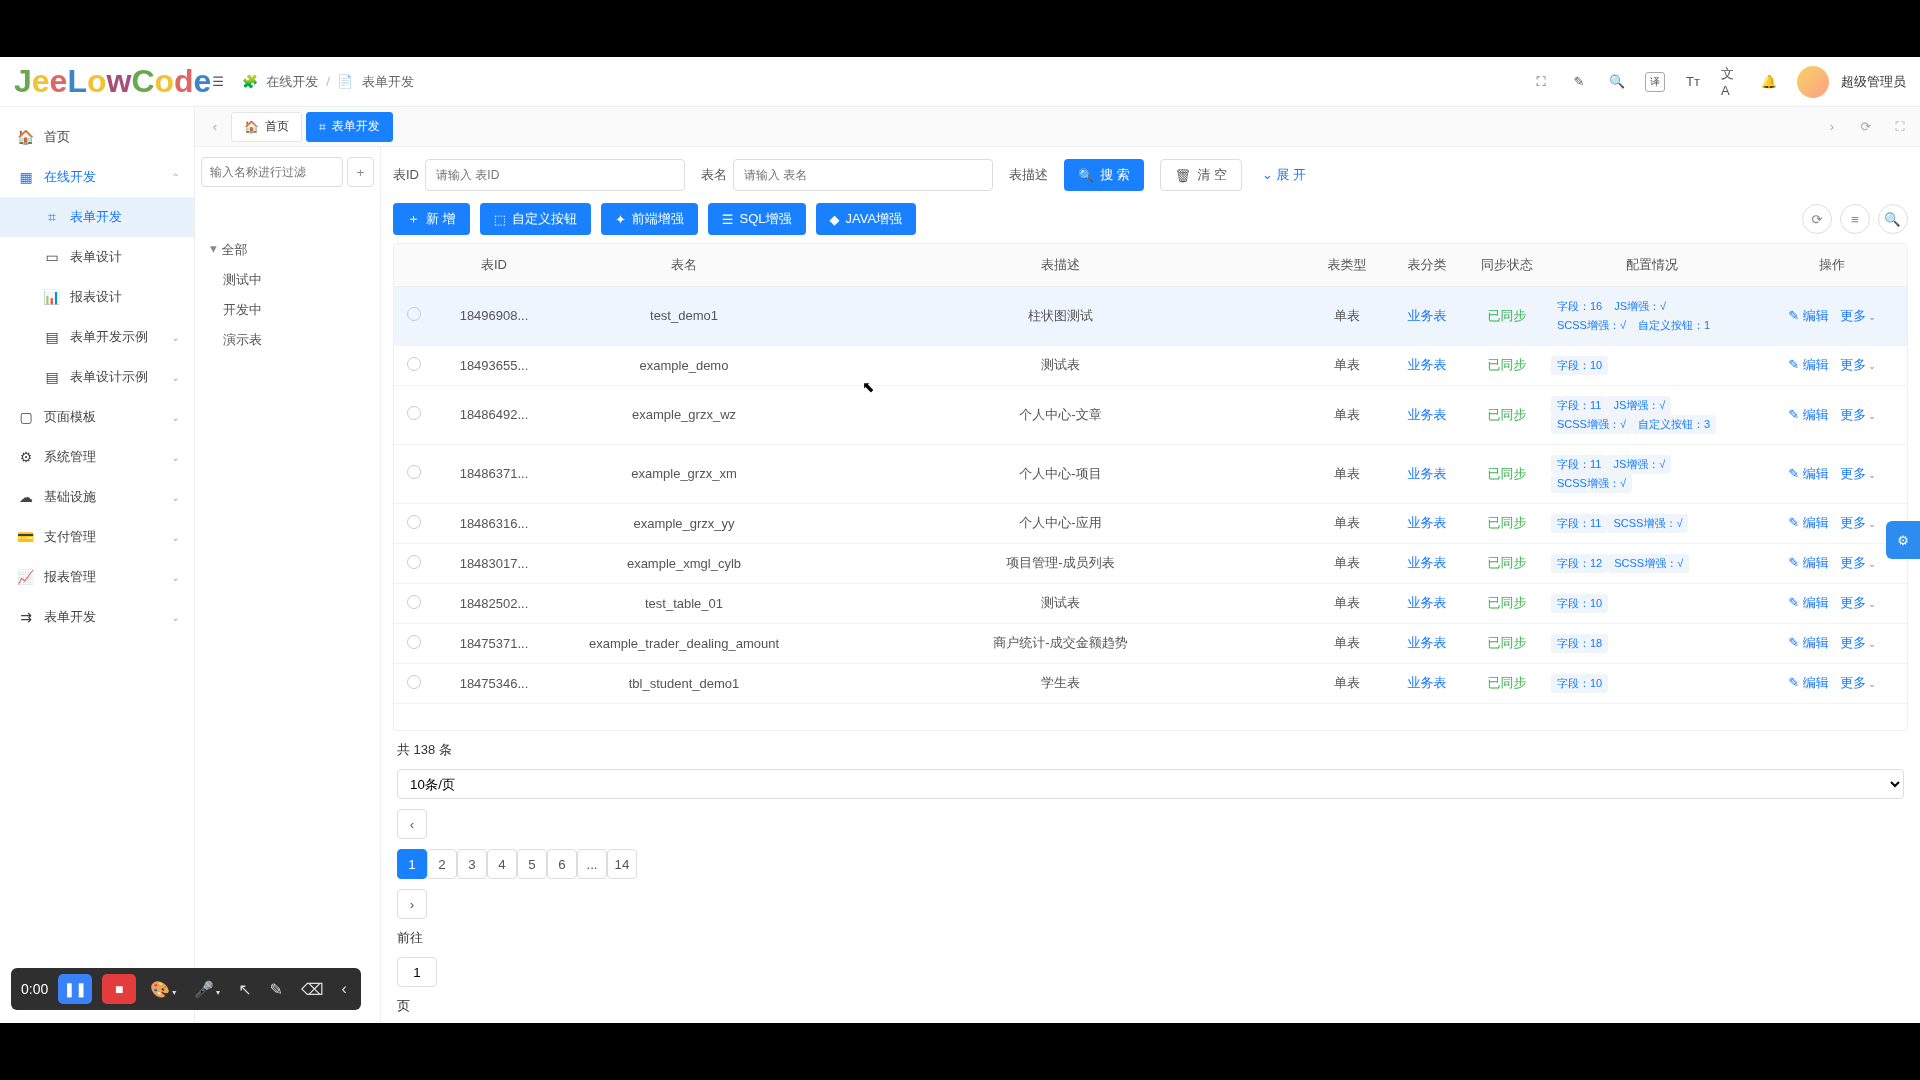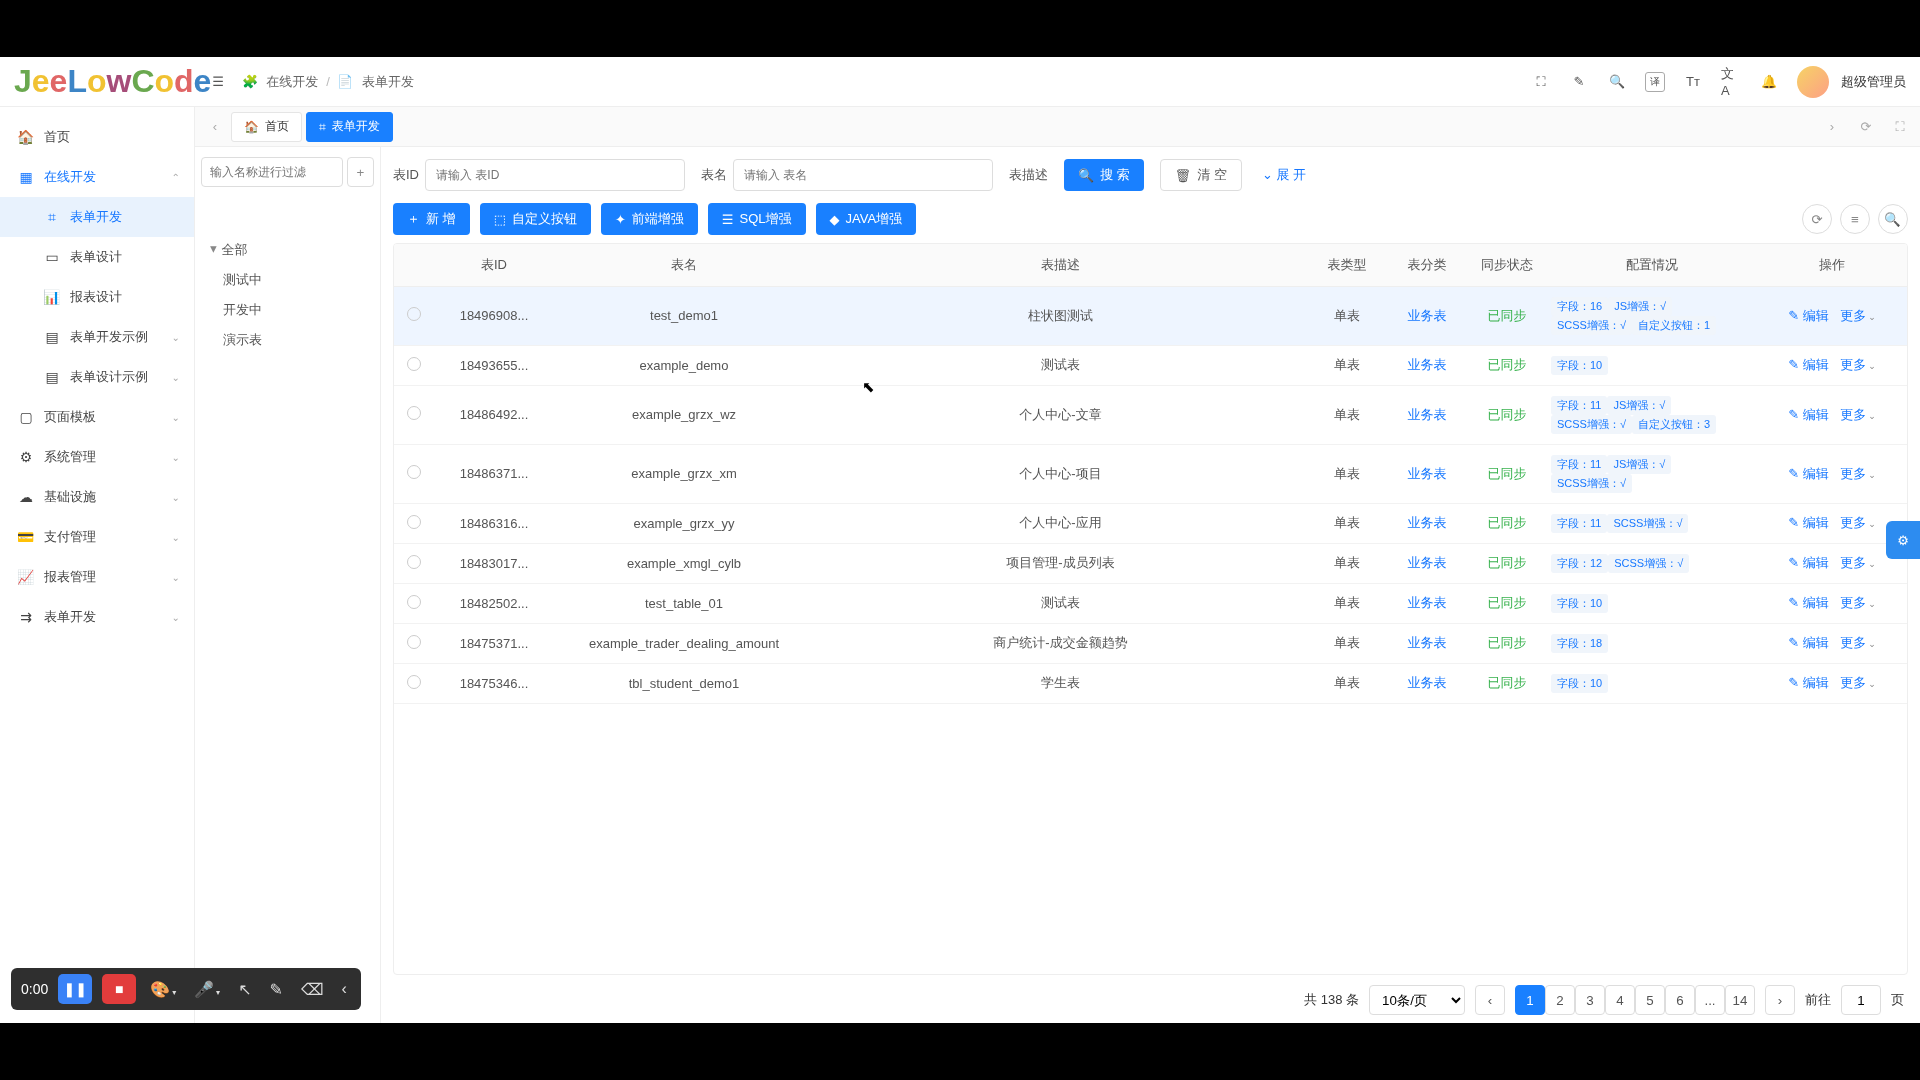--- a/index.html
+++ b/index.html
@@ -58,21 +58,21 @@
 tbody tr.hovered { background: #eef5ff; }
 .checkbox-cell { width: 40px; }
 .radio-circle { width: 14px; height: 14px; border: 1px solid #ccc; border-radius: 50%; display: inline-block; }
 .link-blue { color: #1677ff; cursor: pointer; }
 .status-green { color: #37b24d; }
 .tag { display: inline-block; background: #f0f5fb; color: #1677ff; border-radius: 3px; padding: 2px 6px; font-size: 11px; margin: 0; }
 .cfg-cell { text-align: left; padding-left: 4px; }
 .op-cell { white-space: nowrap; }
 .op-link { color: #1677ff; cursor: pointer; margin: 0 4px; }
 .op-link .cd { font-size: 9px; color: #888; margin-left: 2px; }
-.pagination { display: flex; align-items: center; justify-content: flex-end; gap: 10px; padding: 10px 4px 0; font-size: 13px; }
+.pagination { display: flex; justify-content: flex-end; gap: 10px; padding: 10px 4px 0; font-size: 13px; flex-direction: column; }
 .page-btn { width: 30px; height: 30px; border: 1px solid #ddd; border-radius: 4px; background: #fff; cursor: pointer; color: #555; }
 .page-btn.active { background: #1980ff; color: #fff; border-color: #1980ff; }
 .page-select { height: 30px; border: 1px solid #ddd; border-radius: 4px; padding: 0 20px 0 8px; background: #fff; }
 .page-input { width: 40px; height: 30px; border: 1px solid #ddd; border-radius: 4px; text-align: center; }
 .float-settings { position: absolute; right: 0; top: 50%; transform: translateY(-50%); background: #2d8cf0; color: #fff; width: 34px; height: 38px; border-radius: 6px 0 0 6px; display: flex; align-items: center; justify-content: center; cursor: pointer; }
 .recorder { position: absolute; left: 11px; bottom: 70px; height: 42px; background: #2f2f2f; border-radius: 6px; display: flex; align-items: center; gap: 10px; padding: 0 10px; z-index: 999; }
 .rec-time { color: #fff; font-size: 14px; }
 .rec-btn { width: 34px; height: 30px; border-radius: 5px; display: inline-flex; align-items: center; justify-content: center; cursor: pointer; font-size: 14px; }
 .rec-btn.pause { background: #3a82f7; color: #fff; }
 .rec-btn.stop { background: #e23c3c; color: #fff; }

